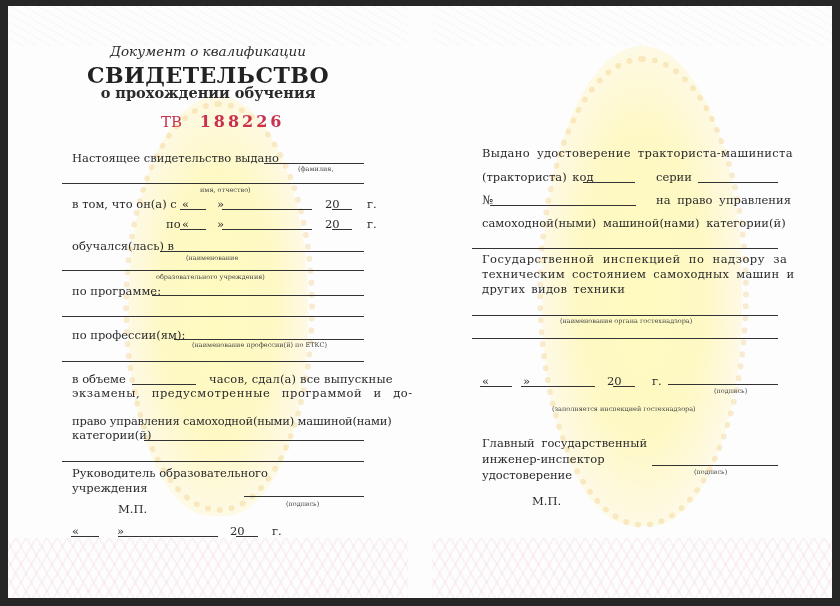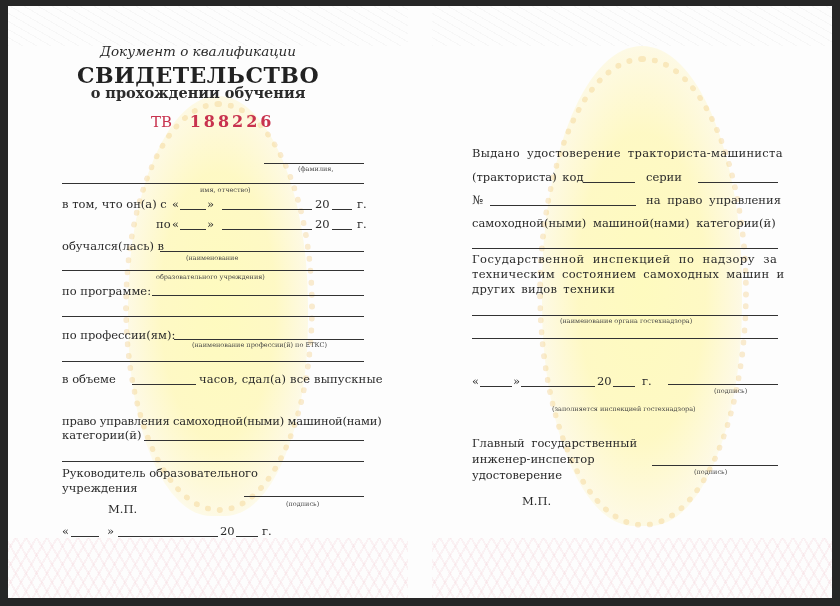--- a/index.html
+++ b/index.html
@@ -10,21 +10,21 @@
   .page.left { left:0; width:400px; }
   .page.right { left:424px; width:400px; }
   .emblem { position:absolute; border-radius:50% 50% 46% 46%; 
             background: radial-gradient(ellipse at center, rgba(255,250,170,0.75) 0%, rgba(255,245,150,0.55) 45%, rgba(255,238,150,0.25) 70%, rgba(255,240,200,0) 80%); }
   .emblem-ring { position:absolute; border-radius:50%; border:6px dotted rgba(240,200,120,0.35); }
   .guilloche { position:absolute; left:0; width:100%; height:60px; bottom:0;
                background: repeating-linear-gradient(60deg, rgba(240,190,200,0.18) 0 2px, transparent 2px 9px),
                            repeating-linear-gradient(-60deg, rgba(240,190,200,0.18) 0 2px, transparent 2px 9px); }
   .guilloche.top { top:0; bottom:auto; height:40px;
                background: repeating-linear-gradient(30deg, rgba(200,200,200,0.12) 0 1px, transparent 1px 7px); }
-  .t { position:absolute; white-space:nowrap; font-size:11.5px; line-height:14px; }
+  .t { position:absolute; white-space:nowrap; font-size:11.5px; line-height:14px;padding-left:10px; }
   .small { position:absolute; white-space:nowrap; font-size:6.5px; color:#444; }
   .line { position:absolute; height:0; border-top:1px solid #333; }
   .doc-sub { font-style:italic; font-size:13.5px; }
   .doc-title { font-size:22px; font-weight:bold; letter-spacing:0.5px; color:#222; }
   .doc-sub2 { font-size:14.5px; font-weight:bold; color:#2b2b2b; }
   .serial { font-size:16px; font-weight:bold; color:#c8324e; letter-spacing:3px; }
   .serial-series { font-size:15px; color:#c8324e; }
   .note { font-size:8px; font-weight:bold; }
 </style>
 </head>
@@ -40,20 +40,21 @@
 
     <div class="t doc-sub" style="left:0; width:380px; text-align:center; top:38px;">Документ о квалификации</div>
     <div class="t doc-sub2" style="left:0; width:380px; text-align:center; top:78px; line-height:18px;">о прохождении обучения</div>
     <div class="t doc-title" style="left:0; width:380px; text-align:center; top:56px; line-height:26px;">СВИДЕТЕЛЬСТВО</div>
 
     <div class="t" style="left:143px; top:106px; line-height:20px;">
       <span class="serial-series">ТВ</span>
       <span class="serial" style="margin-left:14px;margin-top:32px;">188226</span>
     </div>
 
+    <div class="t" style="left:54px; top:145px;">Настоящее свидетельство выдано</div>
     <div class="line" style="left:256px; top:157px; width:100px;"></div>
     <div class="small" style="left:290px; top:159px;">(фамилия,</div>
     <div class="line" style="left:54px; top:177px; width:302px;"></div>
     <div class="small" style="left:192px; top:180px;">имя, отчество)</div>
 
     <div class="t" style="left:54px; top:191px;">в том, что он(а) с</div>
     <div class="t" style="left:164px; top:191px;">«</div>
     <div class="line" style="left:172px; top:203px; width:26px;"></div>
     <div class="t" style="left:199px; top:191px;">»</div>
     <div class="line" style="left:214px; top:203px; width:90px;"></div>
@@ -81,20 +82,21 @@
     <div class="line" style="left:54px; top:310px; width:302px;"></div>
 
     <div class="t" style="left:54px; top:322px;">по профессии(ям):</div>
     <div class="line" style="left:166px; top:333px; width:190px;"></div>
     <div class="small" style="left:184px; top:335px;">(наименование профессии(й) по ЕТКС)</div>
     <div class="line" style="left:54px; top:355px; width:302px;"></div>
 
     <div class="t" style="left:54px; top:366px;">в объеме</div>
     <div class="line" style="left:124px; top:378px; width:64px;"></div>
     <div class="t" style="left:191px; top:366px; width:165px; text-align:justify; letter-spacing:0.15px;">часов, сдал(а) все выпускные</div>
+    <div class="t" style="left:54px; top:380px; width:302px; letter-spacing:0.6px; word-spacing:7px;">экзамены, предусмотренные программой и до-</div>
     <div class="t" style="left:54px; top:408px; width:302px; letter-spacing:-0.2px;">право управления самоходной(ными) машиной(нами)</div>
     <div class="t" style="left:54px; top:422px;">категории(й)</div>
     <div class="line" style="left:136px; top:434px; width:220px;"></div>
     <div class="line" style="left:54px; top:455px; width:302px;"></div>
 
     <div class="t" style="left:54px; top:460px;text-align:center;">Руководитель образовательного</div>
     <div class="t" style="left:54px; top:475px;">учреждения</div>
     <div class="line" style="left:236px; top:490px; width:120px;"></div>
     <div class="small" style="left:278px; top:494px;">(подпись)</div>
     <div class="t" style="left:100px; top:496px;">М.П.</div>

